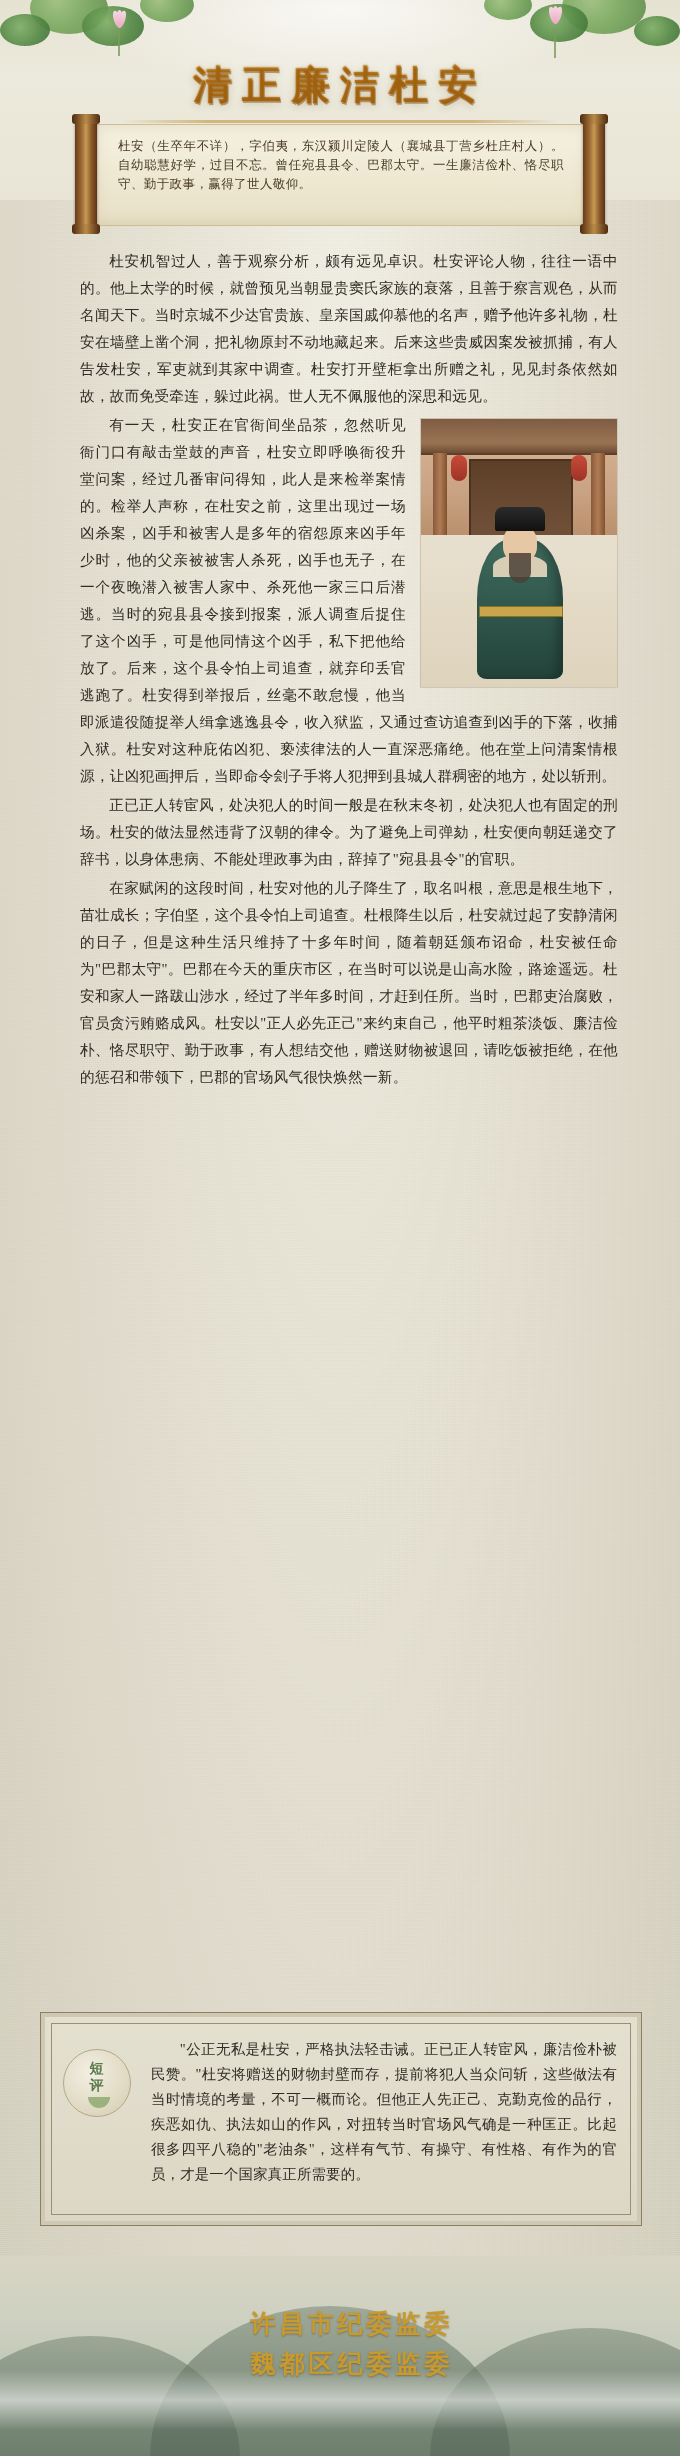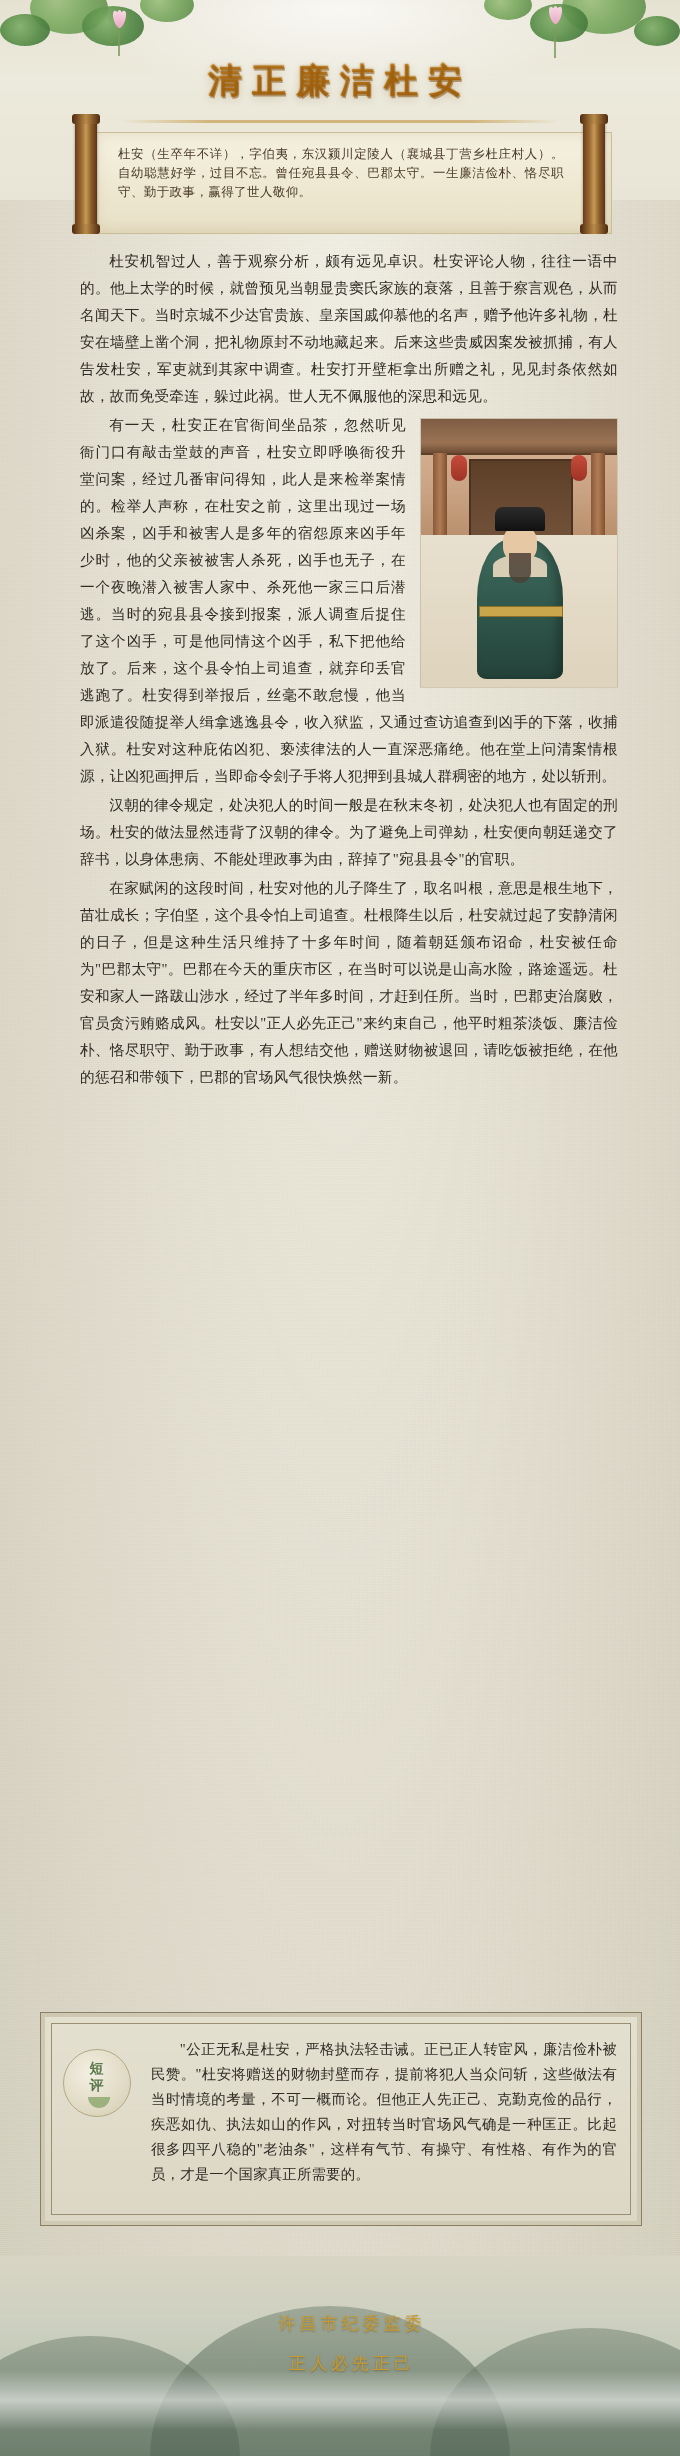--- a/index.html
+++ b/index.html
@@ -76,21 +76,21 @@
   }
 
   
   .main-title {
     position: absolute;
     top: 58px;
     left: 0;
     width: 680px;
     text-align: center;
     font-family: "Liberation Serif", serif;
-    font-size: 34px;
+    font-size: 39px;
     font-weight: bold;
     letter-spacing: 10px;
     color: #d4972c;
     text-shadow:
       0 0 2px rgba(160,96,14,0.9),
       1px 2px 0 rgba(120,70,10,0.45),
       0 3px 8px rgba(120,70,10,0.25);
     background: linear-gradient(180deg, #f0c064 0%, #dd9b2c 45%, #b5721a 100%);
     -webkit-background-clip: text;
     background-clip: text;
@@ -129,28 +129,27 @@
     left: -3px;
     width: 28px;
     height: 10px;
     border-radius: 3px;
     background: linear-gradient(90deg, #4e2a0f, #b98a47, #4e2a0f);
   }
   .scroll-rod .cap.top { top: -4px; }
   .scroll-rod .cap.bottom { bottom: -4px; }
   .scroll-paper {
     position: absolute;
-    top: 14px;
+    top: 6px;
     left: 18px;
     width: 494px;
     height: 100px;
     background: linear-gradient(180deg, #f6f2e2 0%, #efe9d3 50%, #e8e0c6 100%);
     border: 1px solid #cbbd95;
     box-shadow: inset 0 0 16px rgba(160,140,90,0.25);
-    padding-left: 23px;
   }
   .scroll-text {
     position: absolute;
     top: 12px; left: 24px;
     width: 446px;
     font-family: "Liberation Serif", serif;
     font-size: 12.5px;
     line-height: 19px;
     color: #4a3b26;
     text-align: justify;
@@ -346,22 +345,22 @@
     background: linear-gradient(180deg, rgba(255,255,255,0) 0%, rgba(255,255,255,0.55) 50%, rgba(255,255,255,0) 100%);
   }
   .footer-lines {
     position: absolute;
     top: 48px; left: 0;
     width: 680px;
     text-align: center;
   }
   .footer-lines div {
     font-family: "Liberation Serif", serif;
-    font-size: 17px;
-    font-weight: normal;
+    font-size: 25px;
+    font-weight: bold;
     letter-spacing: 4px;
     color: #c89a2e;
     text-shadow: 0 1px 2px rgba(90,60,10,0.45);
     line-height: 40px;
     padding-left: 24px;
   }
   .clear { clear: both; }
 </style>
 </head>
 <body>
@@ -429,37 +428,37 @@
       <div class="figure-robe"></div>
       <div class="figure-belt"></div>
       <div class="figure-collar"></div>
       <div class="figure-head"></div>
       <div class="figure-beard"></div>
       <div class="figure-hat"></div>
     </div>
 
     <p class="para">有一天，杜安正在官衙间坐品茶，忽然听见衙门口有敲击堂鼓的声音，杜安立即呼唤衙役升堂问案，经过几番审问得知，此人是来检举案情的。检举人声称，在杜安之前，这里出现过一场凶杀案，凶手和被害人是多年的宿怨原来凶手年少时，他的父亲被被害人杀死，凶手也无子，在一个夜晚潜入被害人家中、杀死他一家三口后潜逃。当时的宛县县令接到报案，派人调查后捉住了这个凶手，可是他同情这个凶手，私下把他给放了。后来，这个县令怕上司追查，就弃印丢官逃跑了。杜安得到举报后，丝毫不敢怠慢，他当即派遣役随捉举人缉拿逃逸县令，收入狱监，又通过查访追查到凶手的下落，收捕入狱。杜安对这种庇佑凶犯、亵渎律法的人一直深恶痛绝。他在堂上问清案情根源，让凶犯画押后，当即命令刽子手将人犯押到县城人群稠密的地方，处以斩刑。</p>
     <div class="clear"></div>
-    <p class="para">汉朝的律令规定，处决犯人的时间一般是在秋末冬初，处决犯人也有固定的刑场。杜安的做法显然违背了汉朝的律令。为了避免上司弹劾，杜安便向朝廷递交了辞书，以身体患病、不能处理政事为由，辞掉了"宛县县令"的官职。</p>
+    <p class="para">正已正人转宦风，处决犯人的时间一般是在秋末冬初，处决犯人也有固定的刑场。杜安的做法显然违背了汉朝的律令。为了避免上司弹劾，杜安便向朝廷递交了辞书，以身体患病、不能处理政事为由，辞掉了"宛县县令"的官职。</p>
     <p class="para">在家赋闲的这段时间，杜安对他的儿子降生了，取名叫根，意思是根生地下，苗壮成长；字伯坚，这个县令怕上司追查。杜根降生以后，杜安就过起了安静清闲的日子，但是这种生活只维持了十多年时间，随着朝廷颁布诏命，杜安被任命为"巴郡太守"。巴郡在今天的重庆市区，在当时可以说是山高水险，路途遥远。杜安和家人一路跋山涉水，经过了半年多时间，才赶到任所。当时，巴郡吏治腐败，官员贪污贿赂成风。杜安以"正人必先正己"来约束自己，他平时粗茶淡饭、廉洁俭朴、恪尽职守、勤于政事，有人想结交他，赠送财物被退回，请吃饭被拒绝，在他的惩召和带领下，巴郡的官场风气很快焕然一新。</p>
   </div>
 
   <div class="comment-box">
     <div class="comment-inner"></div>
     <div class="seal">
       <span>短</span>
       <span class="ch2">评</span>
       <div class="seal-leaf"></div>
     </div>
     <div class="comment-text">"公正无私是杜安，严格执法轻击诫。正已正人转宦风，廉洁俭朴被民赞。"杜安将赠送的财物封壁而存，提前将犯人当众问斩，这些做法有当时情境的考量，不可一概而论。但他正人先正己、克勤克俭的品行，疾恶如仇、执法如山的作风，对扭转当时官场风气确是一种匡正。比起很多四平八稳的"老油条"，这样有气节、有操守、有性格、有作为的官员，才是一个国家真正所需要的。</div>
   </div>
 
   <div class="footer">
     <div class="mountain" style="left:-60px; width:300px; height:120px;"></div>
     <div class="mountain" style="left:150px; width:360px; height:150px;"></div>
     <div class="mountain" style="right:-70px; width:320px; height:128px;"></div>
     <div class="mist2"></div>
     <div class="footer-lines">
       <div>许昌市纪委监委</div>
-      <div>正人必先正己</div>
+      <div>魏都区纪委监委</div>
     </div>
   </div>
 </div>
 
 </body></html>

